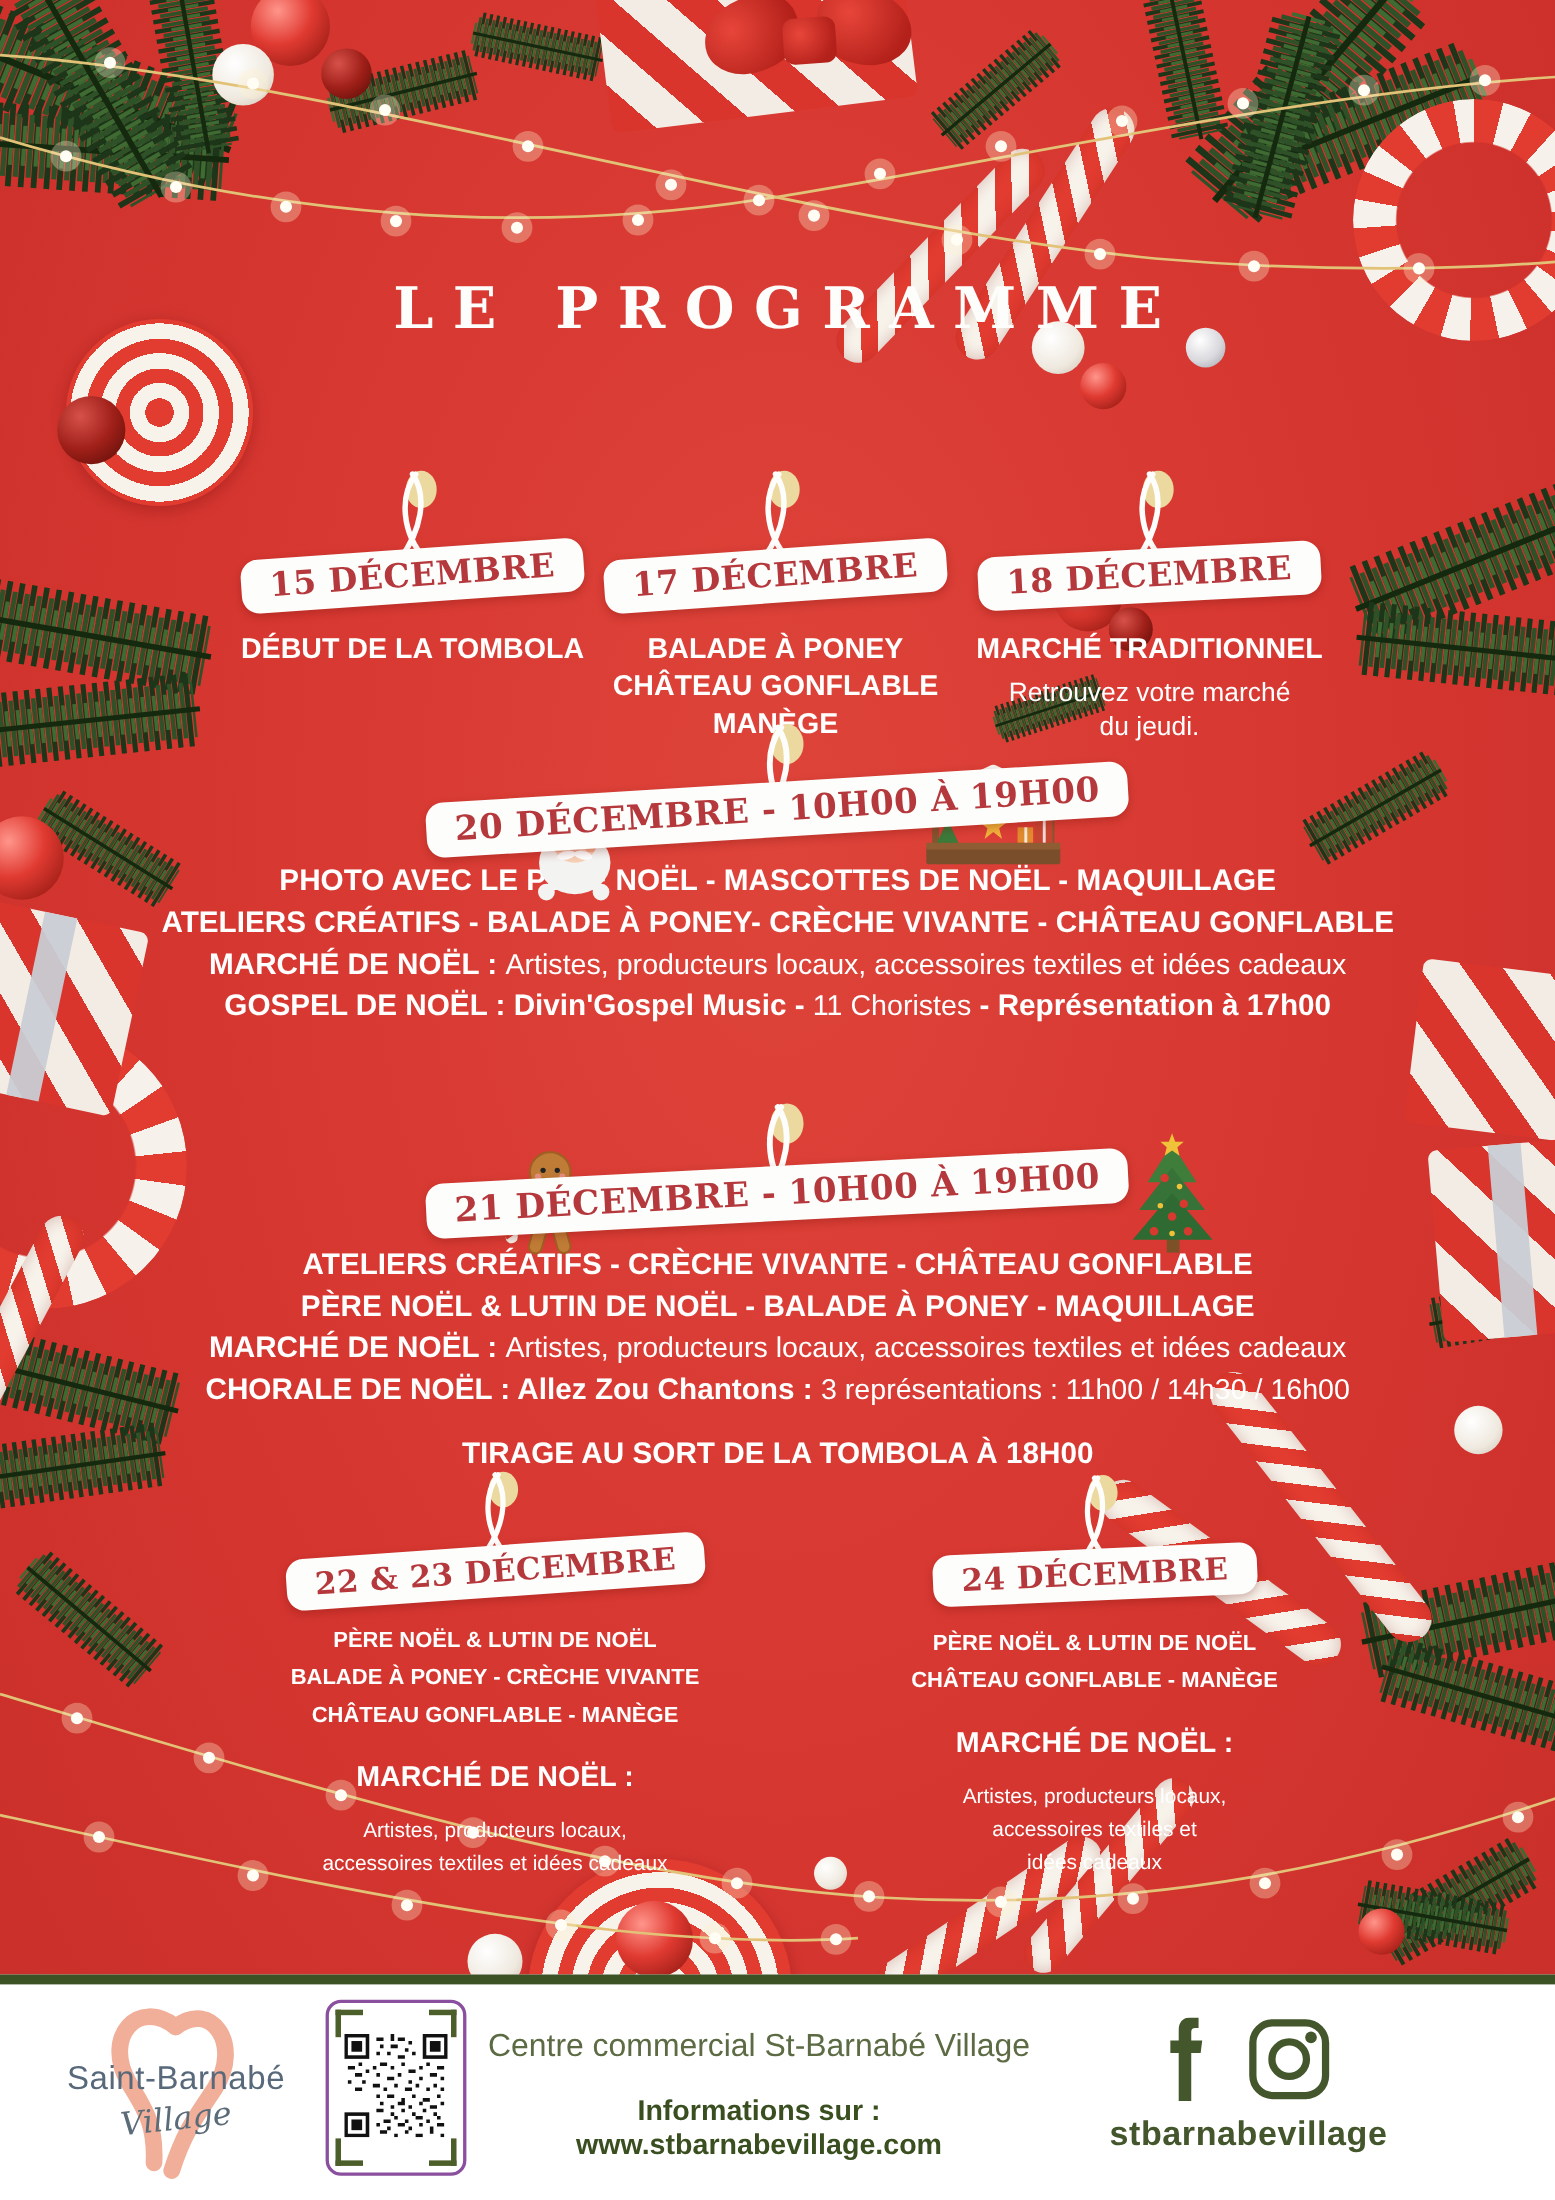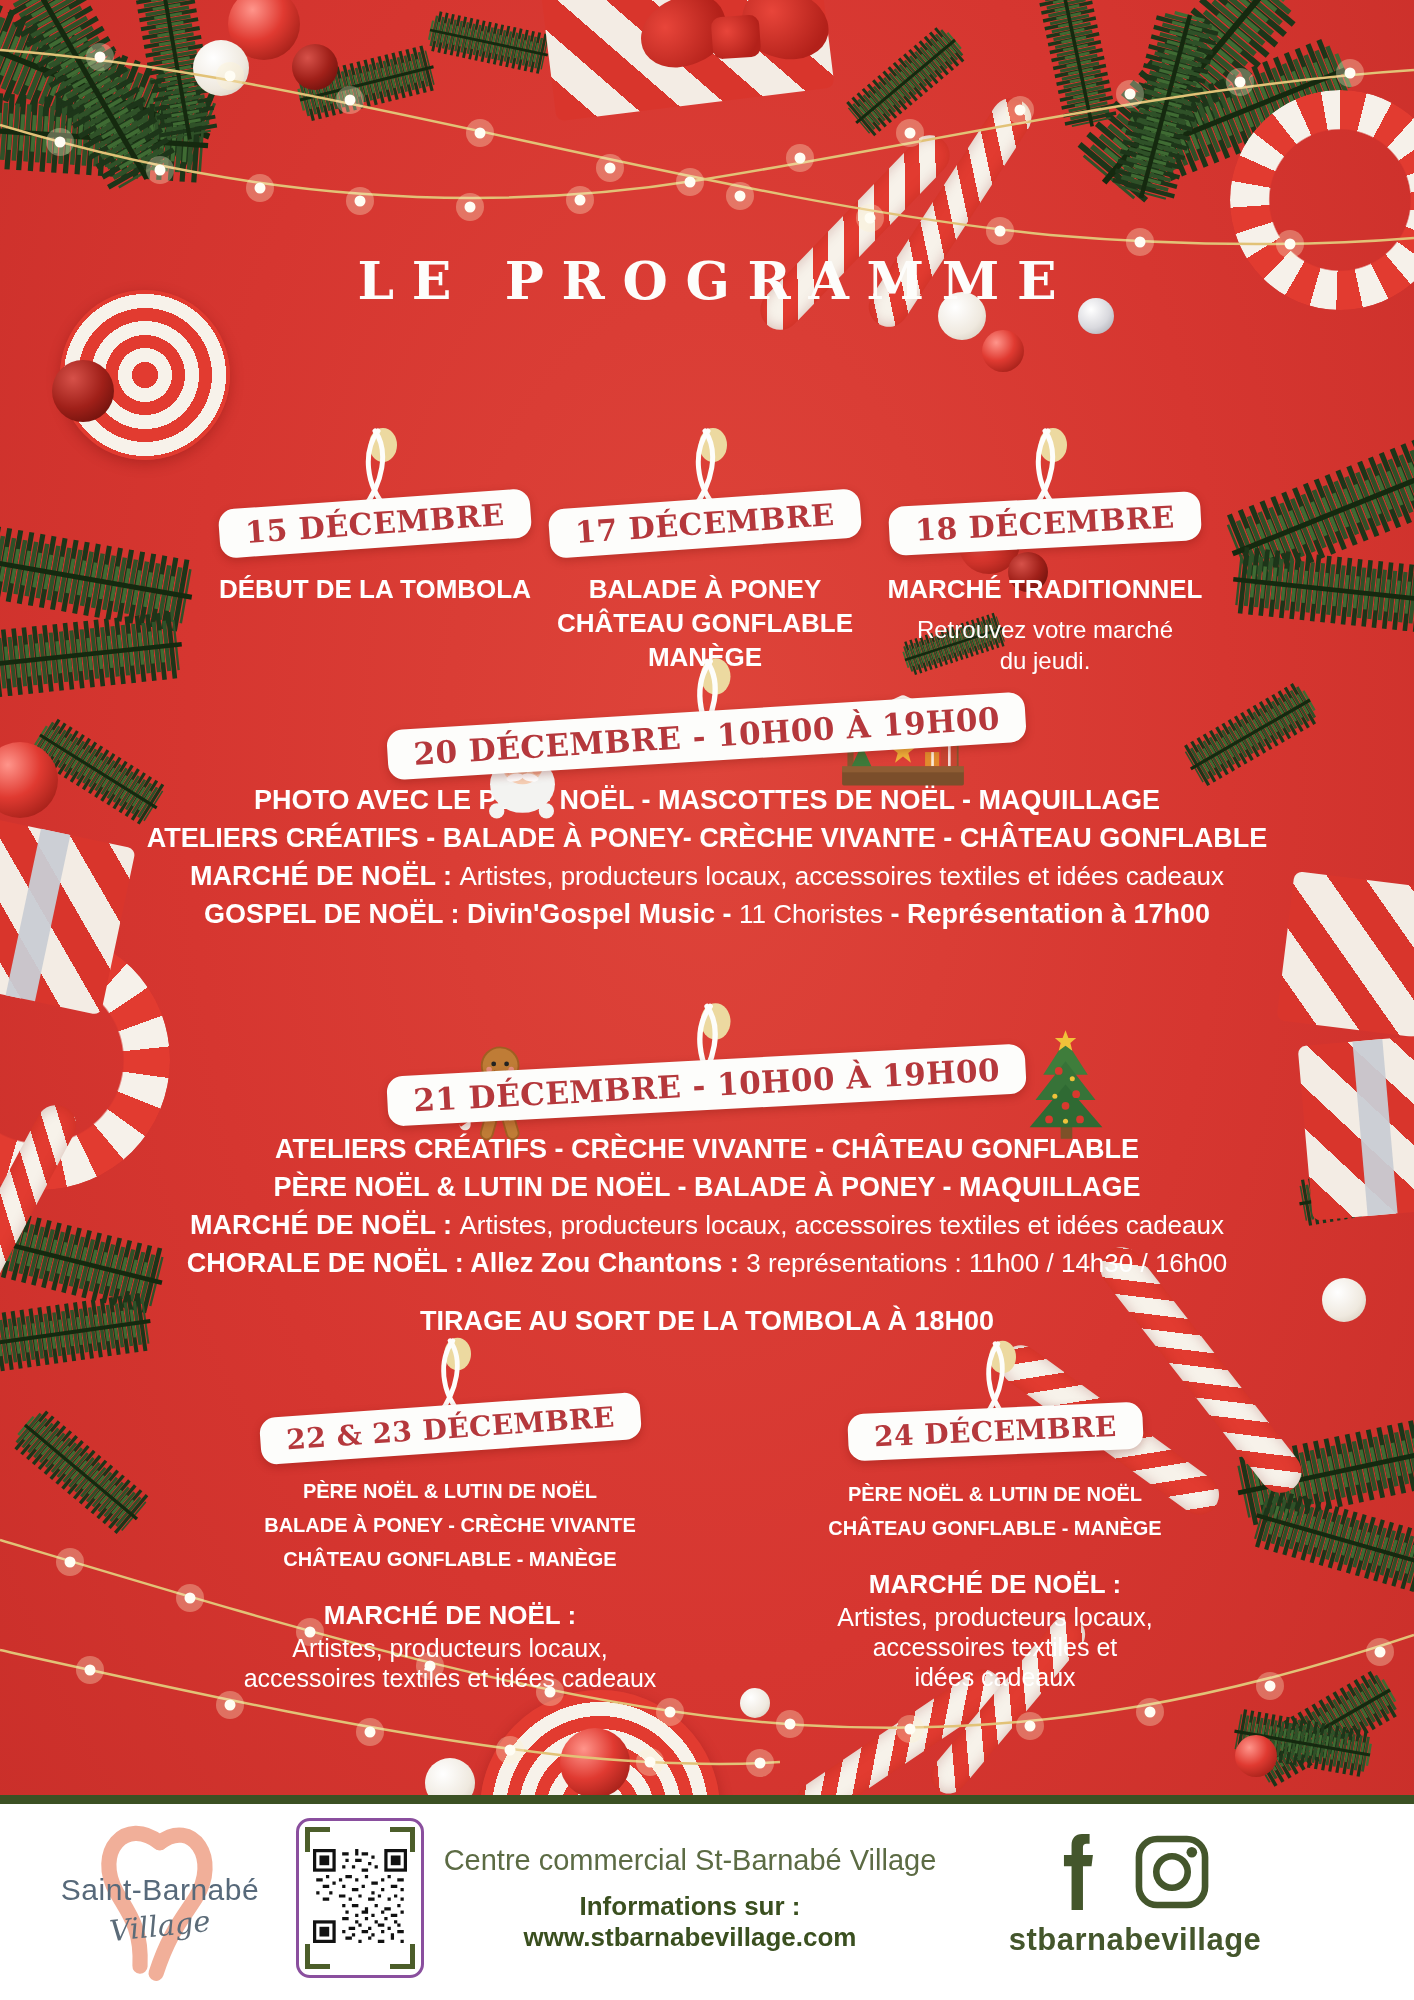--- a/index.html
+++ b/index.html
@@ -32,39 +32,39 @@
     font-family:"DejaVu Serif",serif;font-weight:600;font-size:52px;letter-spacing:.34em;text-indent:.34em;z-index:3;}
   .col{position:absolute;text-align:center;color:#fff;z-index:3;}
   .col .head{font-size:26px;font-weight:700;line-height:34px;white-space:pre-line;margin-top:24px;}
   .col .cbody{font-size:24px;line-height:31px;white-space:pre-line;margin-top:8px;font-weight:400;}
   .sec{position:absolute;left:0;right:0;text-align:center;color:#fff;z-index:3;}
   .line{font-size:27px;line-height:38px;font-weight:700;}
   .line .reg{font-weight:400;font-size:26px;}
   .tombola{margin-top:24px;font-size:27px;font-weight:700;}
   .col2 .lines{font-size:20px;line-height:34px;font-weight:700;white-space:pre-line;margin-top:22px;}
   .col2 .mlabel{margin-top:24px;font-size:26px;font-weight:700;}
-  .col2 .mtext{font-size:25px;line-height:30px;font-weight:400;white-space:pre-line;margin-top:2px;}
+  .col2 .mtext{font-size:19px;line-height:30px;font-weight:400;white-space:pre-line;margin-top:19px;}
   .illus{position:absolute;z-index:2;}
   
   #footer{position:absolute;left:0;top:1795px;width:1414px;height:205px;background:#fff;z-index:6;}
   #footer .bar{position:absolute;left:0;top:0;width:100%;height:9px;background:#3c5124;}
   .logo{position:absolute;left:40px;top:1825px;width:240px;height:160px;z-index:7;text-align:center;}
   .logo .heart{position:absolute;left:42px;top:-2px;z-index:0;}
   .logo .lt{position:relative;z-index:1;margin-top:48px;font-weight:400;font-size:30px;letter-spacing:.5px;color:#57697a;}
   .logo .ls{position:relative;z-index:1;font-family:"DejaVu Serif",cursive;font-style:italic;font-size:29px;color:#5b6b78;transform:rotate(-6deg);margin-top:2px;}
   .qrbox{position:absolute;left:296px;top:1818px;width:122px;height:154px;border:3px solid #8a4f9e;border-radius:14px;background:#fff;z-index:7;}
   .qrbox svg{position:absolute;left:14px;top:28px;}
   .bk{position:absolute;width:20px;height:20px;border:5px solid #4c5e2a;}
   .bk.tl{left:6px;top:6px;border-right:none;border-bottom:none;}
   .bk.tr{right:6px;top:6px;border-left:none;border-bottom:none;}
   .bk.bl{left:6px;bottom:6px;border-right:none;border-top:none;}
   .bk.br{right:6px;bottom:6px;border-left:none;border-top:none;}
   .addr{position:absolute;left:430px;top:1842px;width:520px;text-align:center;z-index:7;}
   .addr .a1,.addr .a2{font-size:29px;line-height:37px;color:#5c6b44;font-weight:400;}
-  .addr .inf{margin-top:12px;font-size:26px;font-weight:700;color:#3a4f1f;}
+  .addr .inf{margin-top:24px;font-size:26px;font-weight:700;color:#3a4f1f;}
   .social{position:absolute;left:990px;top:1830px;width:290px;text-align:center;z-index:7;}
   .social .icons{display:flex;justify-content:center;gap:30px;align-items:center;height:84px;}
   .social .handle{margin-top:8px;font-size:31px;font-weight:700;color:#44562c;letter-spacing:.5px;}
 </style>
 </head>
 <body>
 
 <div id="poster">
 
   <svg class="abs" width="1414" height="2000" viewBox="0 0 1414 2000" style="left:0;top:0;z-index:1;">

